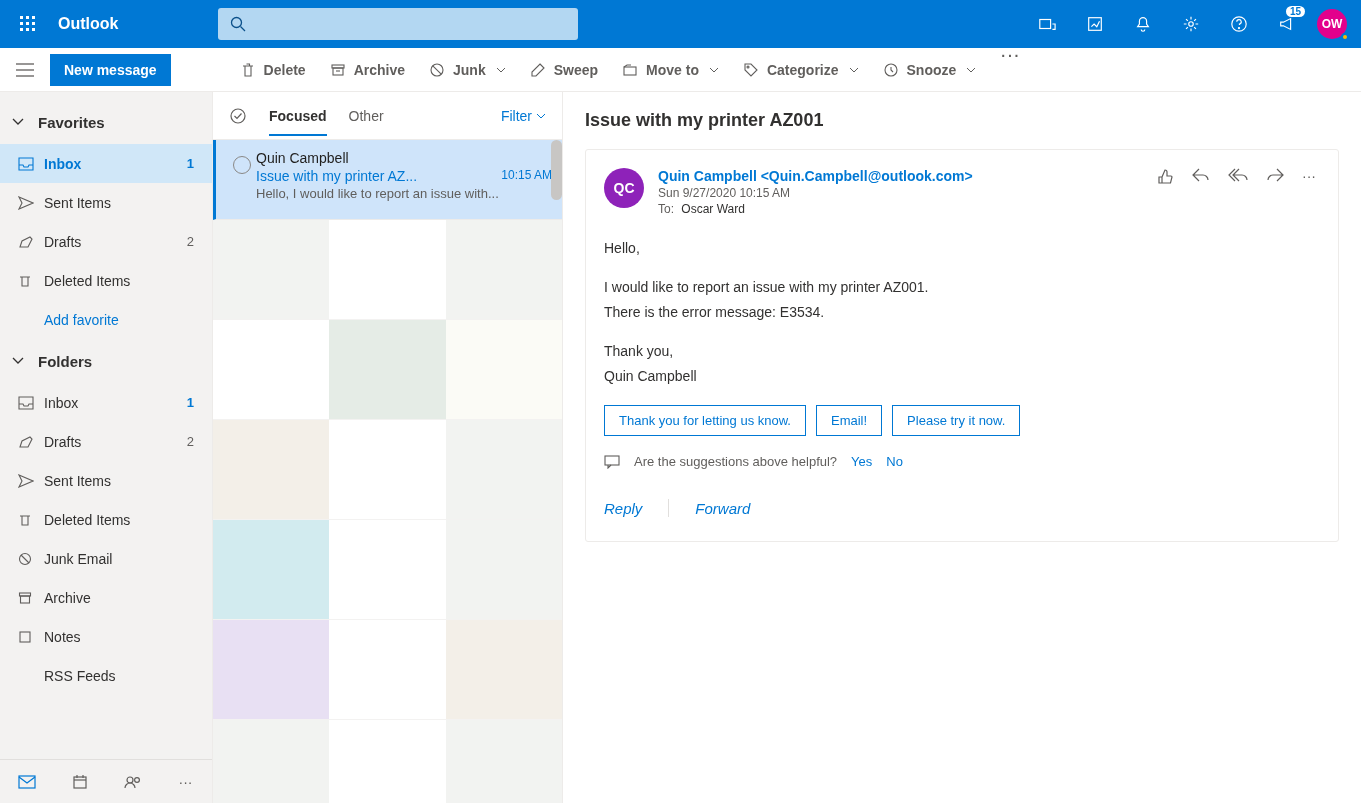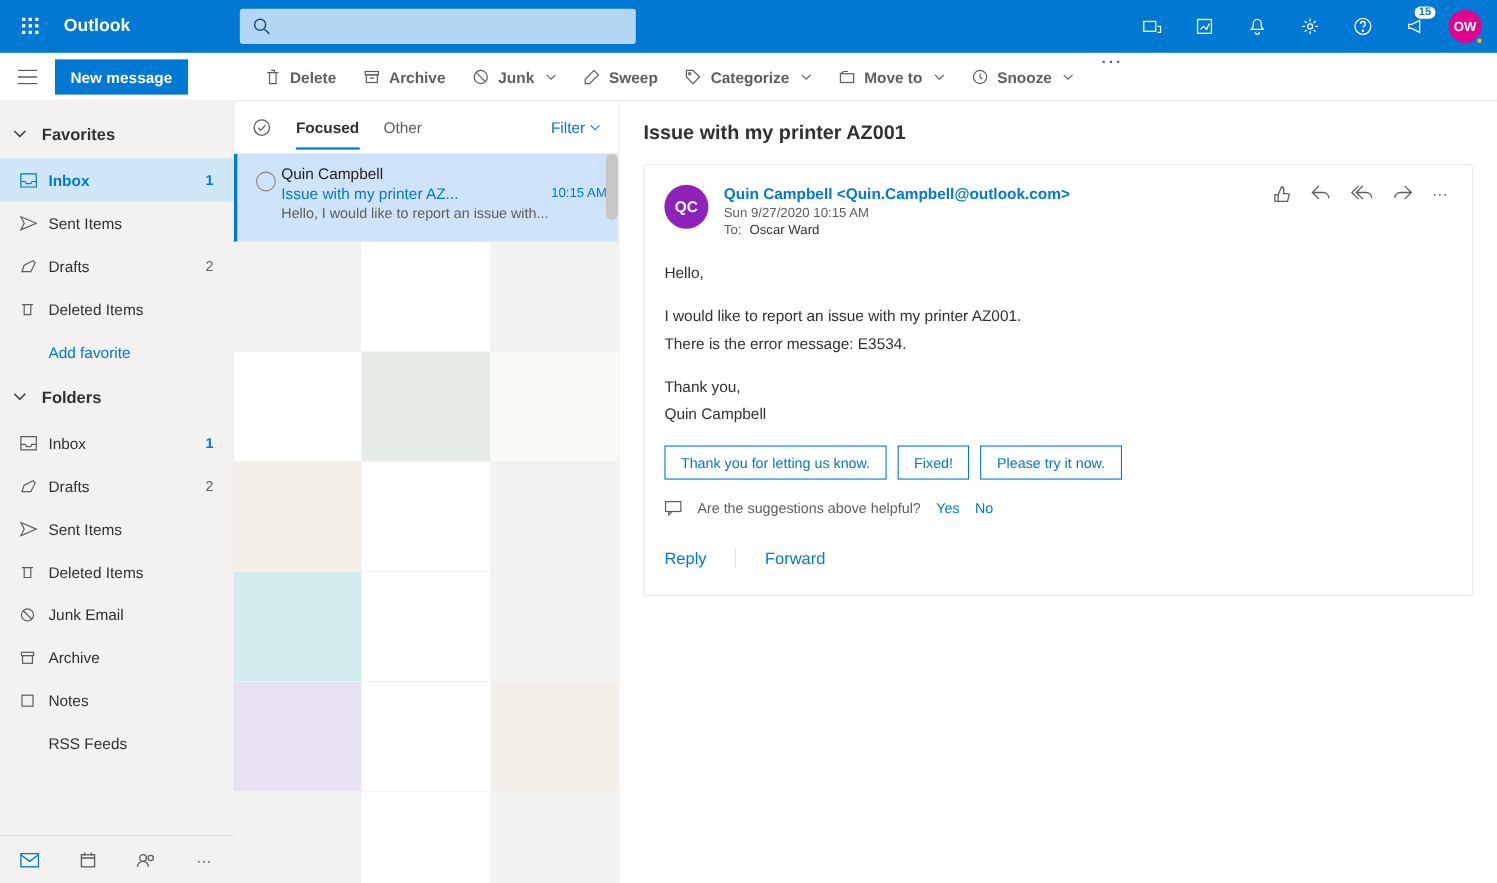--- a/index.html
+++ b/index.html
@@ -245,21 +245,21 @@
   border:1px solid #0078d4;
   color:#0078d4;
   background:#fff;
   padding: 7px 14px;
   font-size:13px;
   cursor:pointer;
 }
 .feedback-row { margin-top:18px; font-size:13px; color:#605e5c; display:flex; align-items:center; gap:14px; }
 .feedback-row .fb-link { color:#0078d4; cursor:pointer; }
 .reply-row { margin-top:30px; display:flex; align-items:center; gap:26px; }
-.reply-row .rlink { color:#0078d4; font-size:15px; cursor:pointer; }
+.reply-row .rlink { color:#0078d4; font-size:15px; cursor:pointer;font-style:italic; }
 .reply-row .divider { width:1px; height:18px; background:#e1dfdd; }
 
 svg { display:block; }
 </style>
 </head>
 <body>
 
 <div class="topbar">
   <div class="waffle">
     <svg width="16" height="16" viewBox="0 0 16 16" fill="#fff">
@@ -373,39 +373,39 @@
       <span>
           <svg width="16" height="16" viewBox="0 0 16 16" stroke="#605e5c" fill="none" stroke-width="1.1">
             <path d="M10 2 l4 4 l-8 8 h-4 v-4 z"></path>
           </svg>
         </span>
       <span>Sweep</span>
     </div>
     <div class="tb-item">
       <span>
           <svg width="16" height="16" viewBox="0 0 16 16" stroke="#605e5c" fill="none" stroke-width="1.1">
-            <path d="M2 2 h6 l6 6 l-6 6 l-6 -6 z"></path>
-            <circle cx="5" cy="5" r="1"></circle>
-          </svg>
-        </span>
-      <span>Categorize</span>
+            <rect x="2" y="5" width="12" height="8"></rect>
+            <path d="M2 5 l3 -2 h4"></path>
+          </svg>
+        </span>
+      <span>Move to</span>
       <span class="chev">
           <svg width="10" height="6" viewBox="0 0 10 6" stroke="#605e5c" fill="none">
             <path d="M1 1 l4 4 l4 -4"></path>
           </svg>
         </span>
     </div>
     <div class="tb-item">
       <span>
           <svg width="16" height="16" viewBox="0 0 16 16" stroke="#605e5c" fill="none" stroke-width="1.1">
-            <rect x="2" y="5" width="12" height="8"></rect>
-            <path d="M2 5 l3 -2 h4"></path>
-          </svg>
-        </span>
-      <span>Move to</span>
+            <path d="M2 2 h6 l6 6 l-6 6 l-6 -6 z"></path>
+            <circle cx="5" cy="5" r="1"></circle>
+          </svg>
+        </span>
+      <span>Categorize</span>
       <span class="chev">
           <svg width="10" height="6" viewBox="0 0 10 6" stroke="#605e5c" fill="none">
             <path d="M1 1 l4 4 l4 -4"></path>
           </svg>
         </span>
     </div>
     <div class="tb-item">
       <span>
           <svg width="16" height="16" viewBox="0 0 16 16" stroke="#605e5c" fill="none" stroke-width="1.1">
             <circle cx="8" cy="8" r="6"></circle>
@@ -685,21 +685,21 @@
         <p>Hello,</p>
         <div class="gap"></div>
         <p>I would like to report an issue with my printer AZ001.</p>
         <p>There is the error message: E3534.</p>
         <div class="gap"></div>
         <p>Thank you,</p>
         <p>Quin Campbell</p>
       </div>
       <div class="suggest-row">
         <button class="suggest-btn">Thank you for letting us know.</button>
-        <button class="suggest-btn">Fixed!</button>
+        <button class="suggest-btn">Email!</button>
         <button class="suggest-btn">Please try it now.</button>
       </div>
       <div class="feedback-row">
         <span>
             <svg width="16" height="14" viewBox="0 0 16 14" stroke="#605e5c" fill="none" stroke-width="1.1">
               <rect x="1" y="1" width="14" height="9"></rect>
               <path d="M4 10 v3 l3 -3"></path>
             </svg>
           </span>
         <span>Are the suggestions above helpful?</span>

